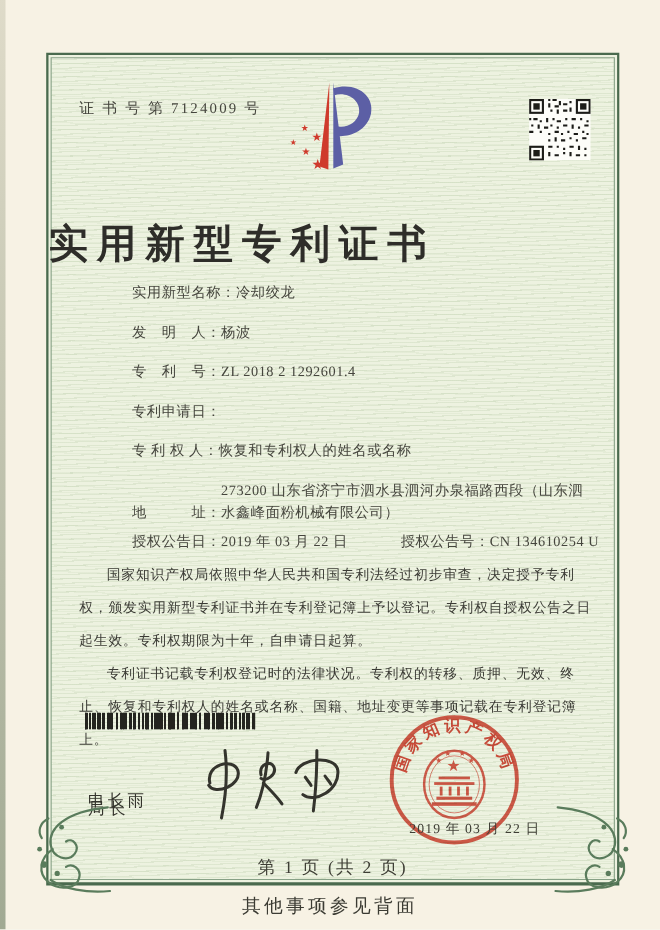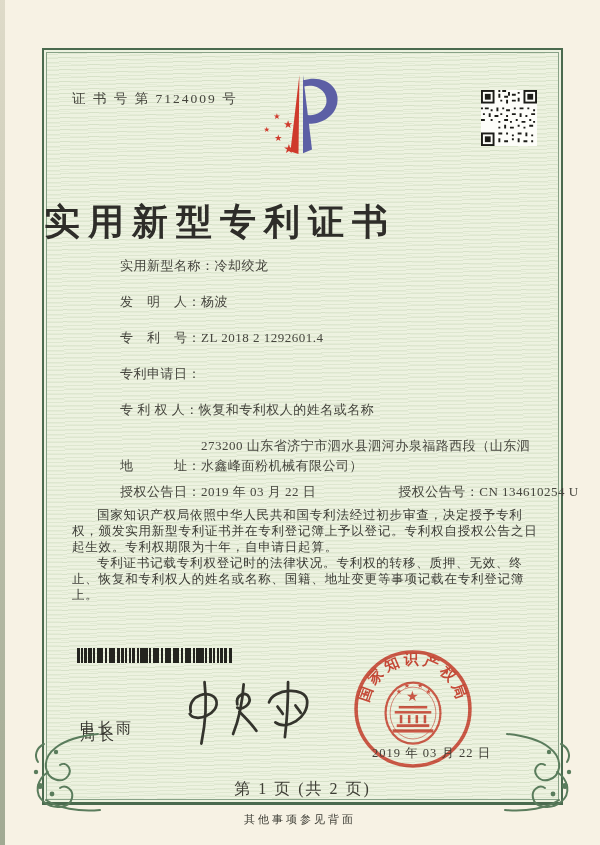--- a/index.html
+++ b/index.html
@@ -30,41 +30,41 @@
   .logo{position:absolute;left:214px;top:20px;width:90px;height:98px;}
   .title{
     position:absolute;left:0;top:148px;width:100%;text-align:left;
     font-size:36px;font-weight:bold;letter-spacing:8px;color:#2e2d29;
   }
   .fields{position:absolute;left:28px;top:206px;width:464px;font-size:13px;color:#45453d;}
   .row{display:flex;margin-bottom:16px;line-height:20px;letter-spacing:.5px;}
   .row .lab{white-space:nowrap;margin-left:48px;}
   .row .val{flex:1;}
   .row.addr{margin-bottom:6px;align-items:flex-end;}
-  .row.grant{gap:34px;}
+  .row.grant{}
   .row.grant .pair{display:flex;white-space:nowrap;}
   .paras{
     position:absolute;left:28px;top:457px;width:466px;
-    font-size:12.5px;line-height:16px;color:#3b3b35;letter-spacing:.8px;
+    font-size:12.5px;line-height:30px;color:#3b3b35;letter-spacing:.8px;
   }
   .paras p{margin:0;text-indent:2em;}
   .barcode{
     position:absolute;left:33px;top:598px;width:155px;height:15px;
     background-image:
       repeating-linear-gradient(90deg,#24241f 0 2px,transparent 2px 4px),
       repeating-linear-gradient(90deg,#24241f 0 1px,transparent 1px 7px),
       repeating-linear-gradient(90deg,#24241f 0 3px,transparent 3px 11px);
   }
   .director-title{position:absolute;left:36px;top:676px;font-size:15px;letter-spacing:4px;color:#34342d;}
   .director-name{position:absolute;left:36px;top:669px;font-size:15px;letter-spacing:3px;color:#34342d;text-align:center;}
   .signature{position:absolute;left:131px;top:628px;width:150px;height:74px;}
   .seal{position:absolute;left:308px;top:598px;width:122px;height:122px;mix-blend-mode:multiply;}
   .seal-date{position:absolute;left:328px;top:695px;font-size:12.5px;letter-spacing:1px;color:#3e3e35;z-index:3;}
   .page-num{position:absolute;left:0;top:729px;width:100%;text-align:center;font-size:16px;letter-spacing:2px;color:#3e3e35;}
-  .back-note{position:absolute;left:0;top:812px;width:100%;text-align:center;font-size:11px;letter-spacing:3px;color:#3b3b33;}
+  .back-note{position:absolute;left:0;top:812px;width:100%;text-align:center;font-size:17px;letter-spacing:3px;color:#3b3b33;}
   .corner{position:absolute;width:82px;height:88px;z-index:2;}
   .corner.bl{left:-18px;top:678px;}
   .corner.br{right:-18px;top:678px;transform:scaleX(-1);}
   .star{font-family:"DejaVu Sans",sans-serif;}
 </style>
 </head>
 <body>
 
 <div class="scan-edge"></div>
 

